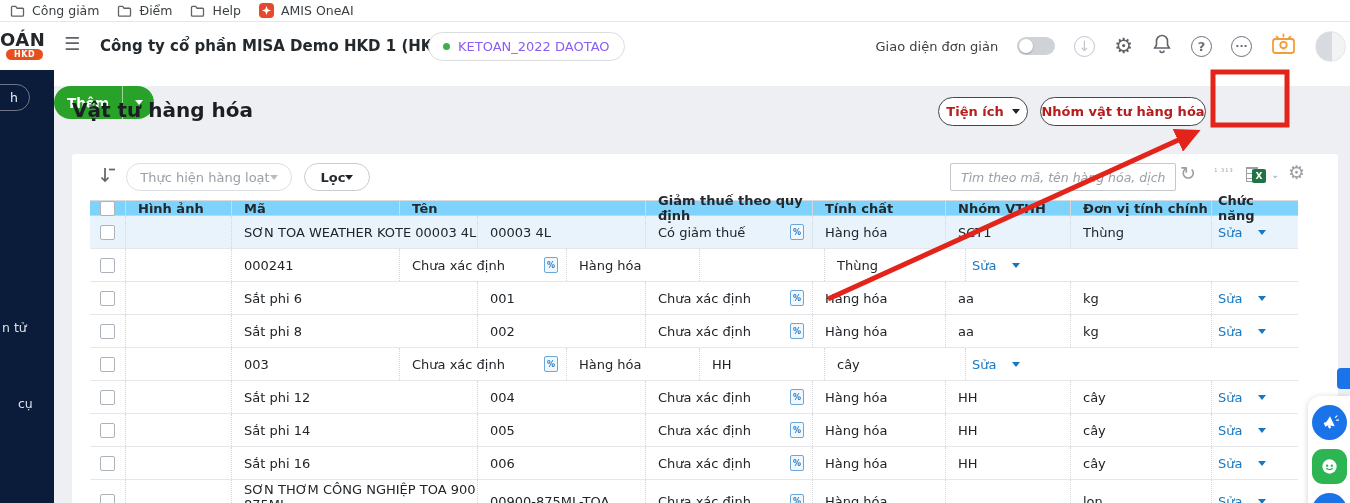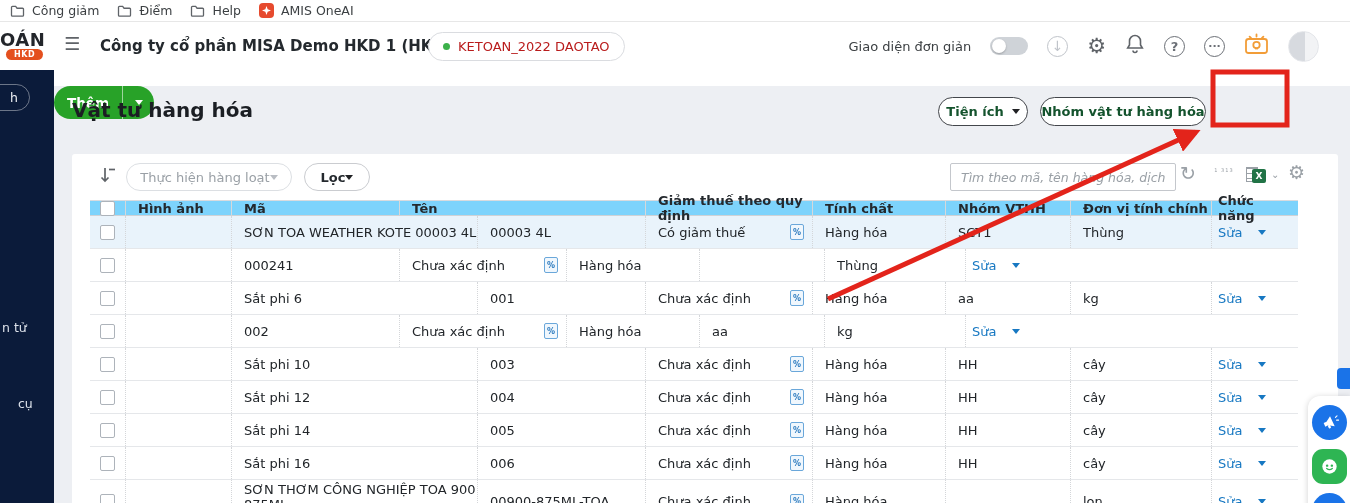--- a/index.html
+++ b/index.html
@@ -19,22 +19,22 @@
   .apphdr { left:0; top:22px; width:1350px; height:48px; background:#fff; }
   .logo-txt { left:0; top:7px; font-size:18px; font-weight:700; color:#23262b; letter-spacing:.5px; }
   .logo-badge { left:6px; top:27px; background:#e4501e; color:#fff; font-size:8px; font-weight:700;
                 padding:1px 8px; border-radius:8px; letter-spacing:.5px; }
   .hamburger { left:64px; top:11px; font-size:18px; color:#5f6368; cursor:pointer; }
   .company { left:100px; top:0; height:48px; display:flex; align-items:center; gap:8px; cursor:pointer; }
   .company .name { font-size:15px; font-weight:700; color:#24292e; }
   .dbpill { left:428px; top:10px; height:29px; border:1px solid #dadce0; border-radius:15px;
             display:flex; align-items:center; gap:8px; padding:0 14px; cursor:pointer; background:#fff; }
   .dbpill .dot { width:7px; height:7px; border-radius:50%; background:#3cb14a; }
-  .dbpill .txt { font-size:13px; color:#b91c1c; }
-  .hdr-right { right:31px; top:0; height:48px; display:flex; align-items:center; gap:19px; }
+  .dbpill .txt { font-size:13px; color:#8b5cf6; }
+  .hdr-right { right:4px; top:0; height:48px; display:flex; align-items:center; gap:19px; }
   .simple-lbl { font-size:13px; color:#3c4043; }
   .toggle { width:38px; height:18px; border-radius:9px; background:#cfd3d8; position:relative; cursor:pointer; }
   .toggle .knob { position:absolute; left:2px; top:2px; width:14px; height:14px; border-radius:50%; background:#fff; box-shadow:0 1px 2px rgba(0,0,0,.25); }
   .cicon { width:24px; height:24px; border-radius:50%; display:flex; align-items:center; justify-content:center;
            font-size:14px; color:#6b6f76; cursor:pointer; }
   .cicon.ring { border:1.6px solid #6b6f76; width:21px; height:21px; }
   .cicon.dim { border-color:#c0c4ca; color:#c0c4ca; }
   .gear-glyph { font-size:21px; color:#5f6368; cursor:pointer; line-height:1; }
   .avatar { width:31px; height:31px; border-radius:50%; cursor:pointer;
             background:linear-gradient(90deg,#d7dadf 0 55%, #f2f3f5 55%); border:1px solid #e4e6ea; }
@@ -44,21 +44,21 @@
   .sb-pill { position:absolute; left:-28px; top:14px; width:58px; height:27px; border:1px solid rgba(255,255,255,.4);
              border-radius:14px; display:flex; align-items:center; justify-content:flex-end; padding-right:11px;
              font-size:12.5px; color:#eef1f6; cursor:pointer; }
   .sb-lbl { position:absolute; font-size:12.5px; cursor:pointer; }
 
   
   .content { left:54px; top:86px; width:1296px; height:433px; background:#edeff3; }
   .pg-title { left:18px; top:12px; font-size:20px; font-weight:700; color:#1b1e23; }
   .pillbtn { position:absolute; height:29px; border:1px solid #43464b; border-radius:15px; background:#fff;
              display:flex; align-items:center; justify-content:center; gap:8px; font-size:13px; font-weight:600;
-             color:#14532d; cursor:pointer; }
+             color:#b91c1c; cursor:pointer; }
   .caret { width:0; height:0; border-left:4px solid transparent; border-right:4px solid transparent; border-top:5px solid #202124; }
   .caret.gray { border-top-color:#b9bdc3; }
   .caret.blue { border-top-color:#1778c2; }
   .caret.white { border-top-color:#fff; }
   .addbtn { left:1164px; top:9px; width:100px; height:33px; border-radius:17px; background:#28a228; display:flex; cursor:pointer; }
   .addbtn .main { width:68px; display:flex; align-items:center; justify-content:center; color:#fff; font-size:13.5px; font-weight:700; }
   .addbtn .dd { width:32px; display:flex; align-items:center; justify-content:center; border-left:1px solid rgba(255,255,255,.55); }
 
   
   .panel { left:18px; top:68px; width:1266px; height:365px; background:#fff; border-radius:3px; }
@@ -320,40 +320,40 @@
               <span class="editlink">Sửa</span>
               <span class="caret blue"></span>
             </div>
         </div>
 
         <div class="trow">
           <div class="cell cb">
               <span class="chk"></span>
             </div>
           <div class="cell cimg"></div>
+          <div class="cell cname">Sắt phi 8</div>
           <div class="cell ccode">002</div>
           <div class="cell ctax">
               <span>Chưa xác định</span>
               <span class="pct">%</span>
             </div>
           <div class="cell ctype">Hàng hóa</div>
           <div class="cell cgroup">aa</div>
           <div class="cell cunit">kg</div>
           <div class="cell cact">
               <span class="editlink">Sửa</span>
               <span class="caret blue"></span>
             </div>
         </div>
 
         <div class="trow">
           <div class="cell cb">
               <span class="chk"></span>
             </div>
           <div class="cell cimg"></div>
-          <div class="cell cname">Sắt phi 10</div>
           <div class="cell ccode">003</div>
           <div class="cell ctax">
               <span>Chưa xác định</span>
               <span class="pct">%</span>
             </div>
           <div class="cell ctype">Hàng hóa</div>
           <div class="cell cgroup">HH</div>
           <div class="cell cunit">cây</div>
           <div class="cell cact">
               <span class="editlink">Sửa</span>

